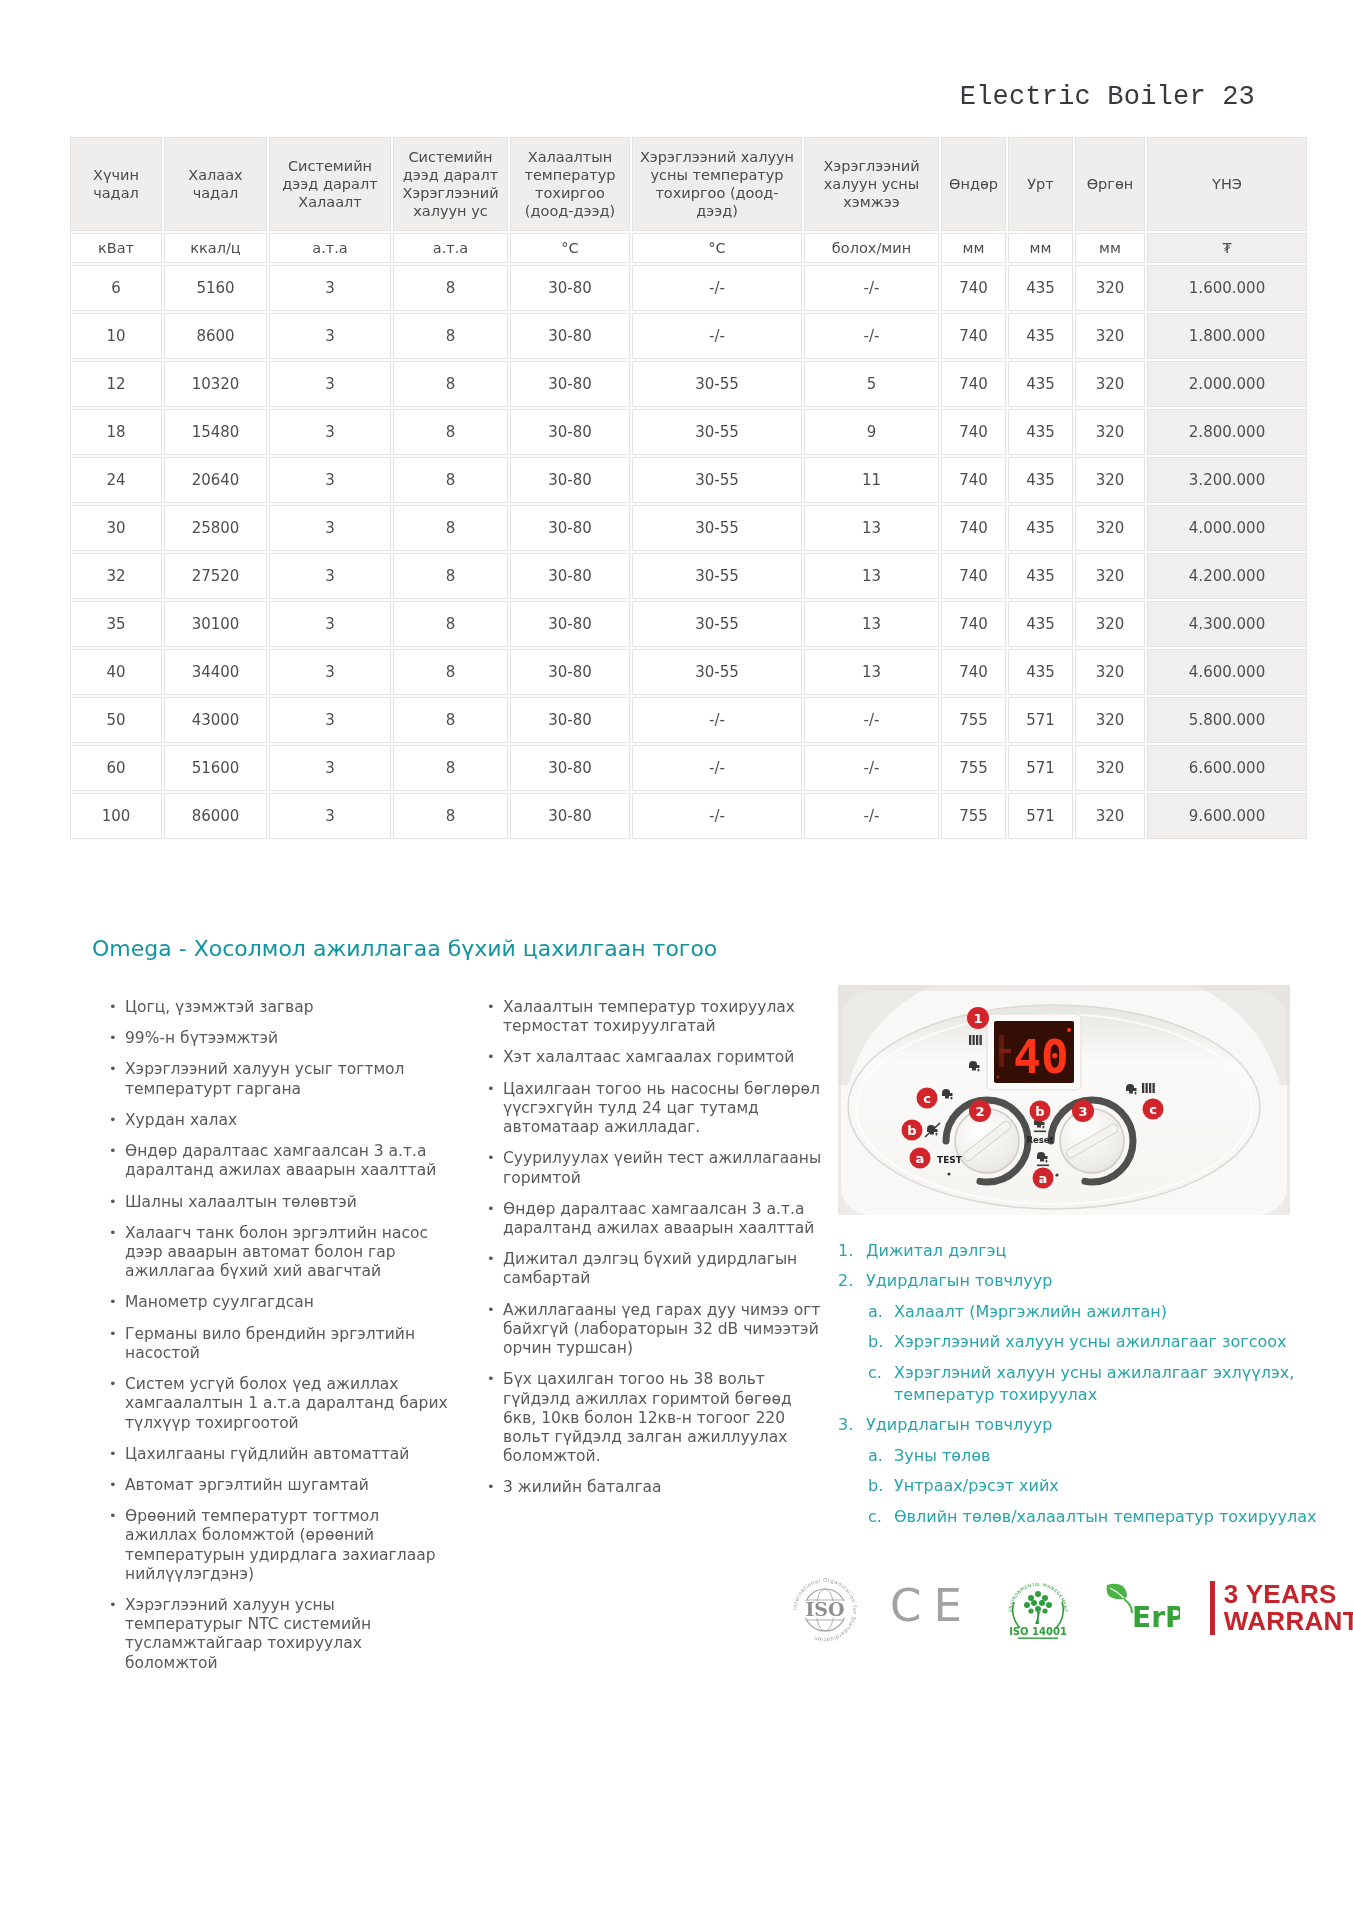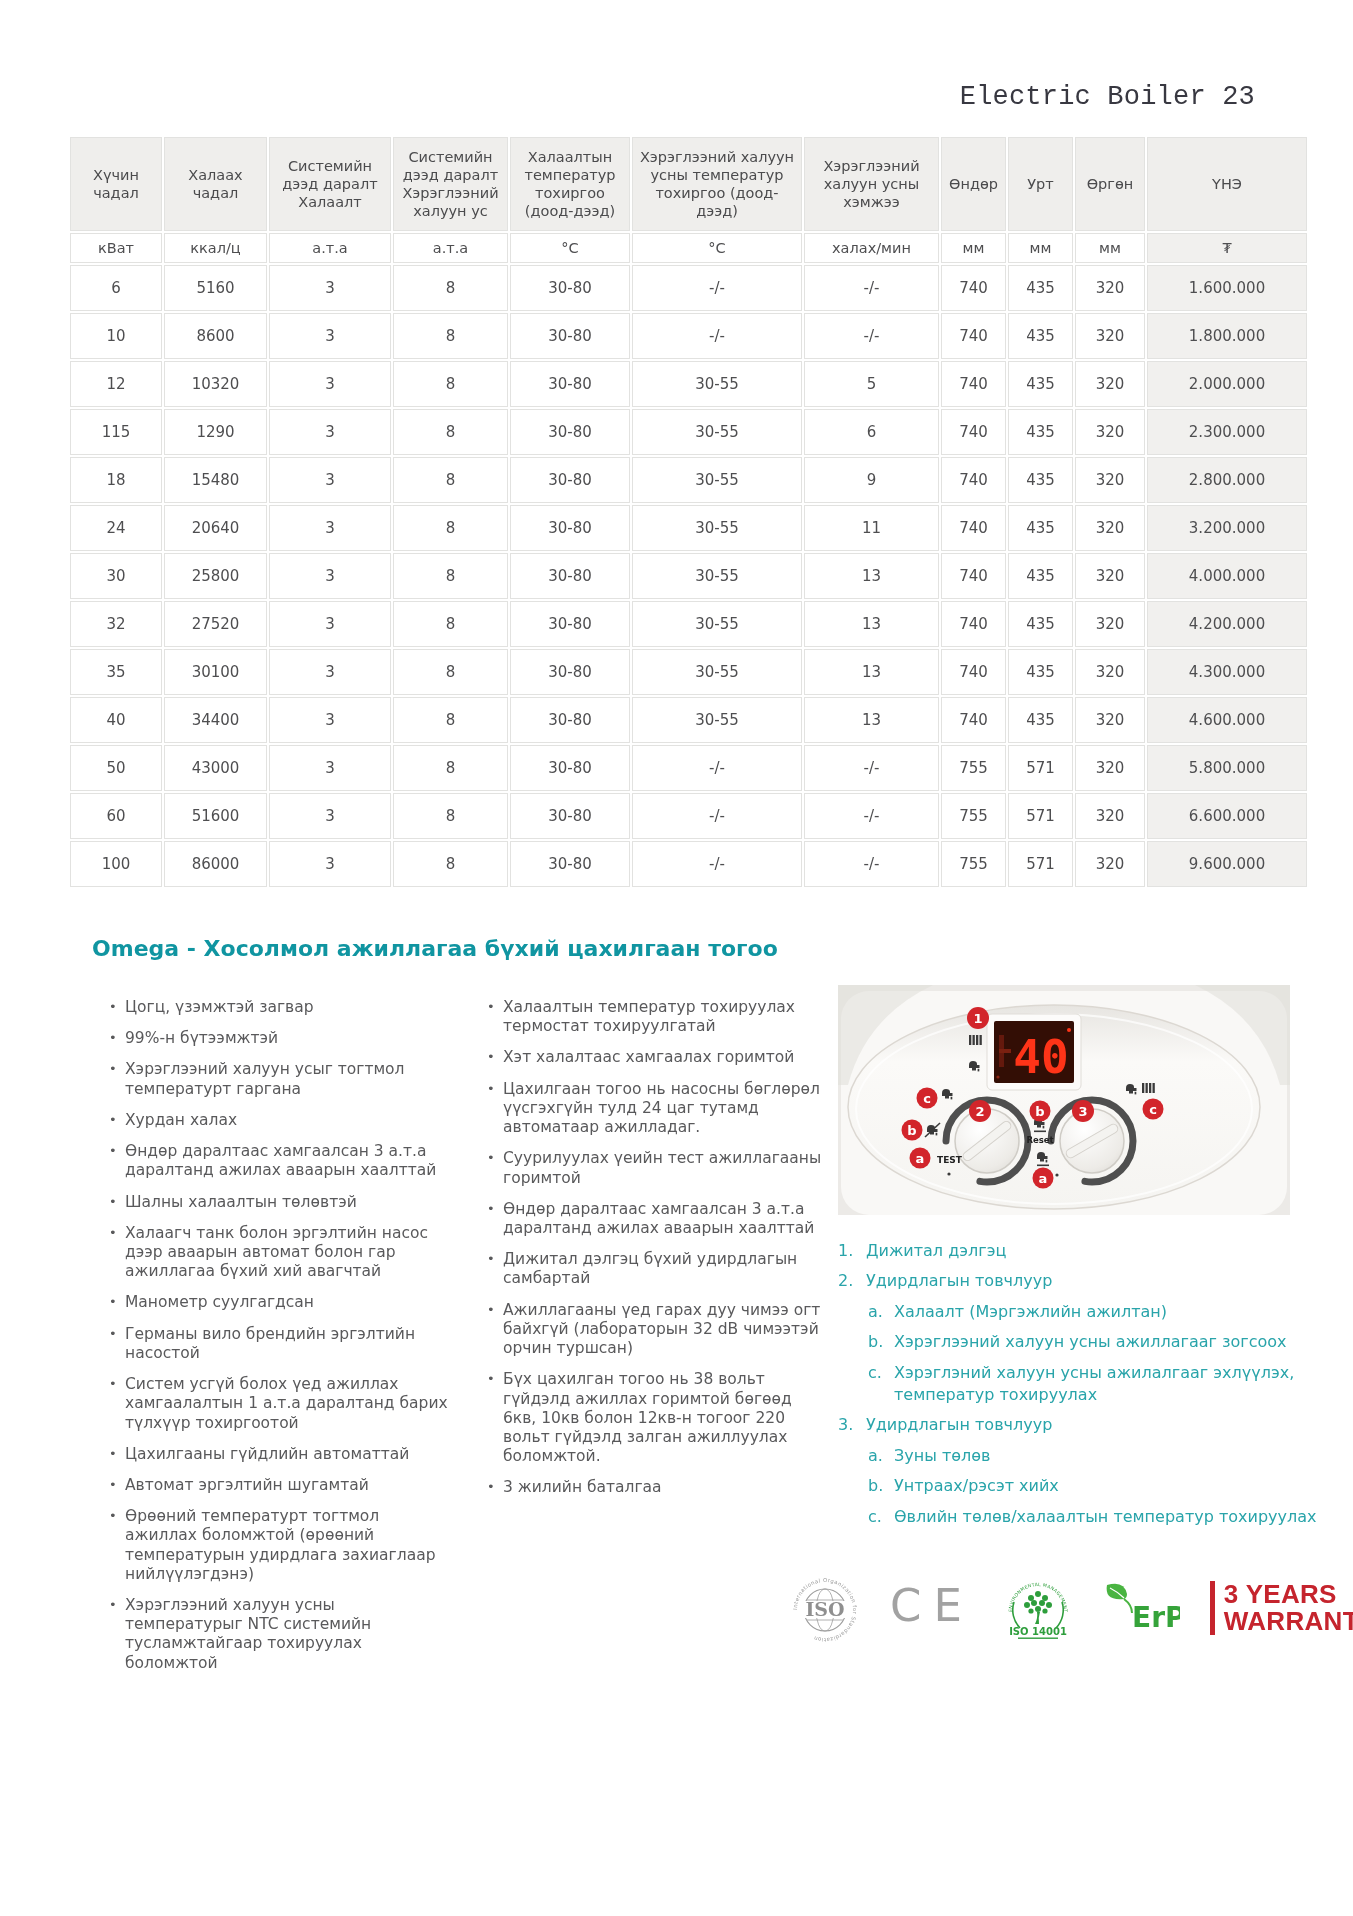--- a/index.html
+++ b/index.html
@@ -24,21 +24,21 @@
   }
   .spec-table thead tr.hdr th{background:#efeeec;height:88px;font-size:14.5px;color:#4b4b4d;}
   .spec-table tr.units td{height:24px;}
   .spec-table tbody td{height:40px;font-size:15px;}
   .spec-table th.price,.spec-table td.price{background:#f1f0ee;}
   col.c1{width:92px}col.c2{width:103px}col.c3{width:122px}col.c4{width:115px}
   col.c5{width:120px}col.c6{width:170px}col.c7{width:135px}col.c8{width:65px}
   col.c9{width:65px}col.c10{width:70px}col.c11{width:160px}
   
   .section-heading{
-    position:absolute;left:92px;top:936px;font-size:22px;font-weight:700;color:#1095a1;
+    position:absolute;left:92px;top:936px;font-size:22px;font-weight:400;color:#1095a1;
   }
   .features{position:absolute;width:368px;top:986px;}
   .features.colA{left:92px}
   .features.colB{left:470px}
   .features ul{list-style:none;margin:12px;padding:0;}
   .features li{
     position:relative;padding-left:21px;margin-bottom:12px;
     font-size:15.5px;line-height:1.24;color:#59595b;
   }
   .features li::before{content:"•";position:absolute;left:5px;top:1px;font-size:13px;color:#59595b;}
@@ -94,21 +94,21 @@
         <th>Өргөн</th>
         <th class="price">ҮНЭ</th>
       </tr>
       <tr class="units">
         <td>кВат</td>
         <td>ккал/ц</td>
         <td>а.т.а</td>
         <td>а.т.а</td>
         <td>°C</td>
         <td>°C</td>
-        <td>халах/мин</td>
+        <td>болох/мин</td>
         <td>мм</td>
         <td>мм</td>
         <td>мм</td>
         <td class="price">₮</td>
       </tr>
     </thead>
     <tbody>
       <tr>
         <td>6</td>
         <td>5160</td>
@@ -140,33 +140,20 @@
         <td>10320</td>
         <td>3</td>
         <td>8</td>
         <td>30-80</td>
         <td>30-55</td>
         <td>5</td>
         <td>740</td>
         <td>435</td>
         <td>320</td>
         <td class="price">2.000.000</td>
-      </tr>
-      <tr>
-        <td>115</td>
-        <td>1290</td>
-        <td>3</td>
-        <td>8</td>
-        <td>30-80</td>
-        <td>30-55</td>
-        <td>6</td>
-        <td>740</td>
-        <td>435</td>
-        <td>320</td>
-        <td class="price">2.300.000</td>
       </tr>
       <tr>
         <td>18</td>
         <td>15480</td>
         <td>3</td>
         <td>8</td>
         <td>30-80</td>
         <td>30-55</td>
         <td>9</td>
         <td>740</td>

